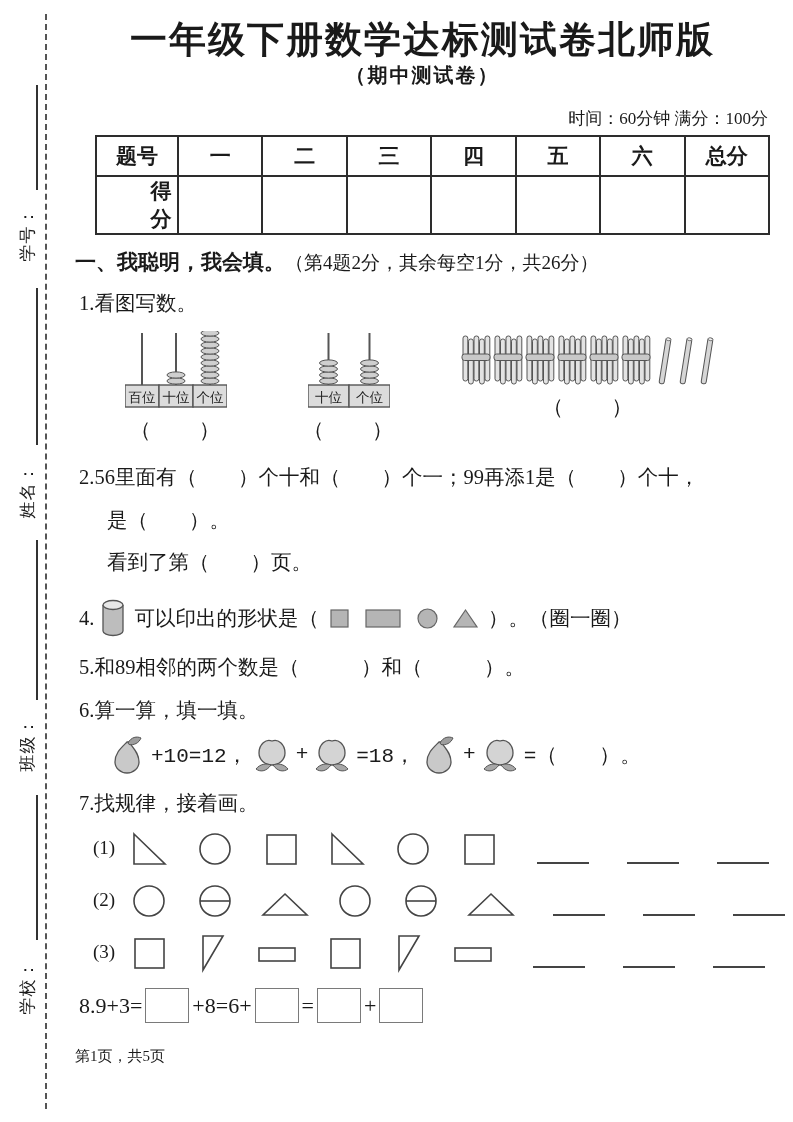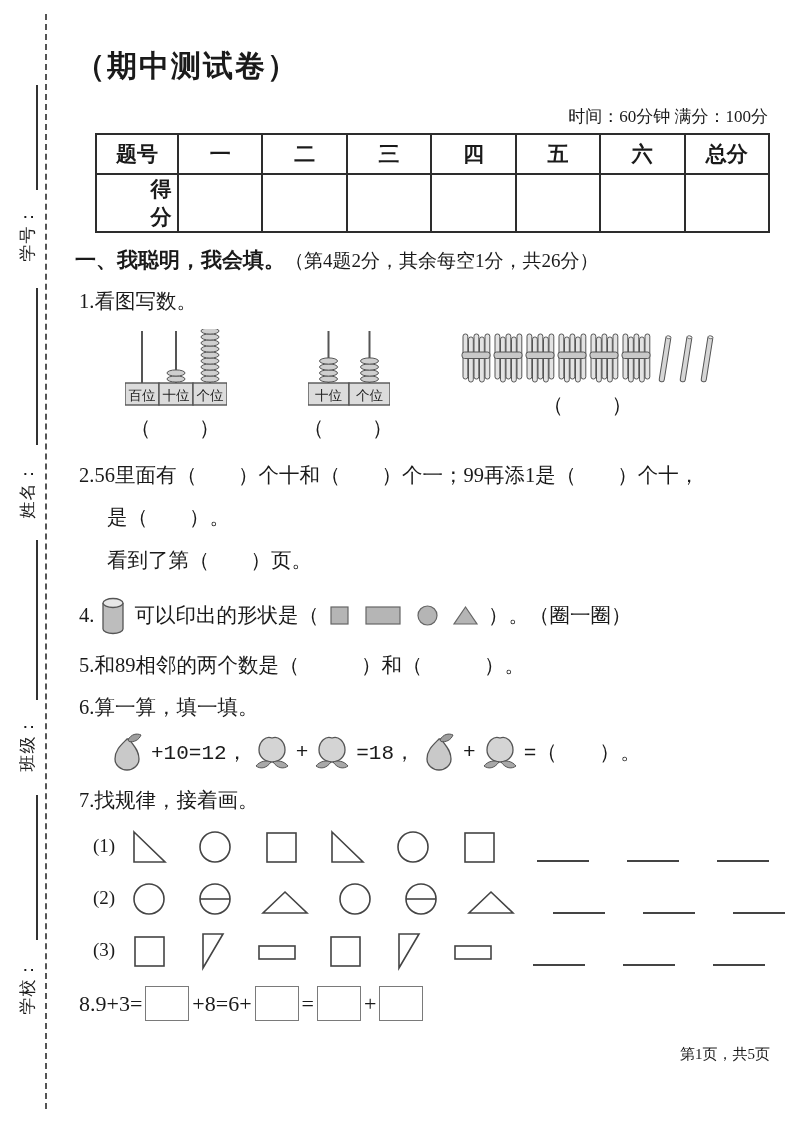--- a/index.html
+++ b/index.html
@@ -9,21 +9,21 @@
   
   .sidebar{position:absolute;left:0;top:0;width:60px;height:100%;}
   .sb-dash{position:absolute;left:45px;top:14px;height:1095px;border-left:2.5px dashed #555;}
   .sb-line{position:absolute;left:36px;width:0;border-left:2px solid #333;}
   .sb-label{position:absolute;left:-9px;width:72px;text-align:center;
             transform:rotate(-90deg);font-size:17px;letter-spacing:1px;white-space:nowrap;}
 
   
   .main{position:absolute;left:75px;top:18px;width:695px;}
   .title{text-align:center;font-size:37px;font-weight:bold;line-height:1.2;letter-spacing:2px;}
-  .subtitle{text-align:left;font-size:30px;font-weight:bold;margin-top:28px;letter-spacing:2px;}
+  .subtitle{text-align:center;font-size:20px;font-weight:bold;margin-top:0;letter-spacing:2px;}
   .meta{text-align:right;font-size:17px;margin-top:18px;padding-right:2px;}
 
   table.score-table{border-collapse:collapse;table-layout:fixed;width:675px;margin-left:20px;margin-top:5px;}
   table.score-table td{border:2px solid #2d2d2d;height:38px;text-align:center;
                        font-size:21px;font-weight:bold;padding:0;}
   table.score-table td:first-child{width:80px;}
   table.score-table tr:last-child td{height:40px;padding-left:48px;}
 
   .sec-head{margin-top:13px;font-size:21px;}
   .sec-head b{font-weight:bold;}
@@ -58,41 +58,42 @@
   
   .pattern-row{display:flex;align-items:center;margin-left:18px;margin-top:8px;height:44px;}
   .pattern-row .row-label{font-size:19px;width:36px;flex:none;}
   .pattern-row svg{margin-right:26px;flex:none;}
   .blank-line{width:52px;border-bottom:2px solid #444;height:30px;margin-left:12px;margin-right:26px;flex:none;}
 
   
   .q8-row{display:flex;align-items:center;font-size:22px;margin-top:14px;}
   .answer-box{display:inline-block;width:42px;height:33px;border:1.6px solid #7a7a7a;margin:0 3px;flex:none;}
 
-  .footer{text-align:right;font-size:15px;margin-top:24px;}
+  .footer{text-align:left;font-size:15px;margin-top:24px;}
 </style>
 </head>
 <body>
 
 <div class="sheet">
 
   <div class="sidebar">
     <div class="sb-dash"></div>
     <div class="sb-line" style="top:85px;height:105px"></div>
     <span class="sb-label" style="top:223px">学号：</span>
     <div class="sb-line" style="top:288px;height:157px"></div>
     <span class="sb-label" style="top:480px">姓名：</span>
     <div class="sb-line" style="top:540px;height:160px"></div>
     <span class="sb-label" style="top:733px">班级：</span>
     <div class="sb-line" style="top:795px;height:145px"></div>
     <span class="sb-label" style="top:976px">学校：</span>
   </div>
 
   <div class="main">
 
+    <div class="title">一年级下册数学达标测试卷北师版</div>
     <div class="subtitle">（期中测试卷）</div>
     <div class="meta">时间：60分钟  满分：100分</div>
 
     <table class="score-table">
       <tbody>
           <tr>
         <td>题号</td>
       <td>一</td>
             <td>二</td>
             <td>三</td>

